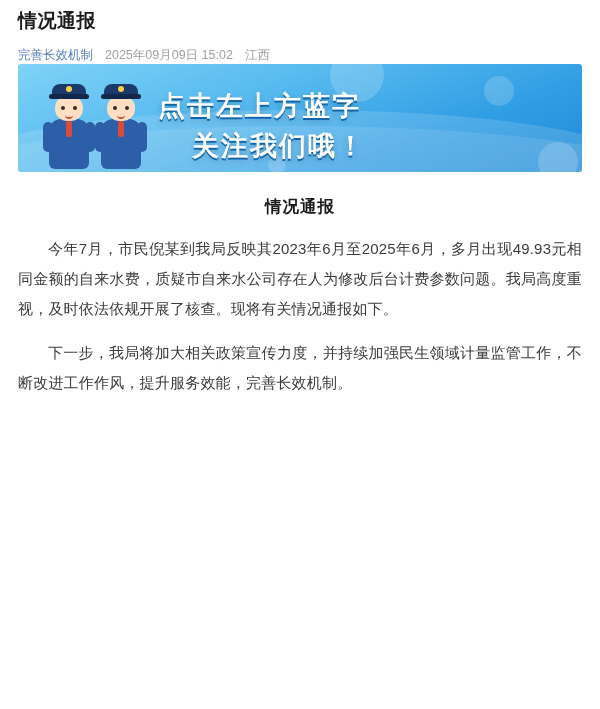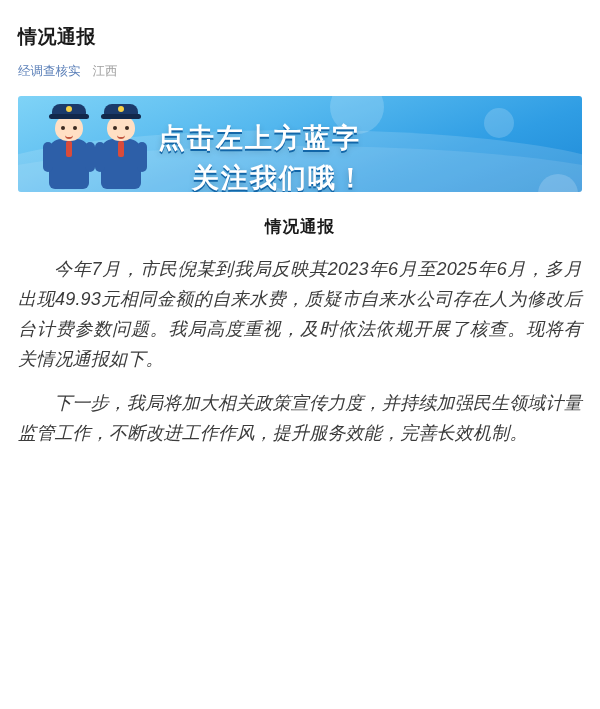--- a/index.html
+++ b/index.html
@@ -12,21 +12,21 @@
     background: #ffffff;
     font-family: "Liberation Sans", sans-serif;
     color: #333333;
     overflow: hidden;
   }
   .page {
     position: relative;
     width: 600px;
     height: 709px;
     box-sizing: border-box;
-    padding: 16px 18px;
+    padding: 0 18px;
   }
   .article-title {
     font-size: 19px;
     font-weight: bold;
     color: #1a1a1a;
     line-height: 26px;
     padding-top: 8px;
     letter-spacing: 0.5px;
   }
   .meta-row {
@@ -43,22 +43,22 @@
   .meta-date {
     color: #a0a0a0;
   }
   .meta-loc {
     color: #a0a0a0;
     font-family: Liberation Mono, monospace;
   }
   
   .banner {
     position: relative;
-    margin-top: 16px;
-    height: 96px;
+    margin-top: 0;
+    height: 108px;
     border-radius: 3px;
     overflow: hidden;
     background: linear-gradient(160deg, #7fd3f7 0%, #56b9ef 38%, #2f9de4 72%, #1f8ad6 100%);
   }
   .banner .wave {
     position: absolute;
     left: -10%;
     bottom: -28px;
     width: 120%;
     height: 90px;
@@ -207,39 +207,39 @@
     font-size: 16.5px;
     font-weight: bold;
     color: #1a1a1a;
     margin-top: 24px;
     letter-spacing: 1px;
   }
   .doc-body {
     margin-top: 16px;
   }
   .para {
-    font-size: 18px;
+    font-size: 15px;
     line-height: 30px;
     color: #3b3b3b;
     text-indent: 2em;
     text-align: justify;
     margin: 0 0 14px 0;
     letter-spacing: 0.2px;
-    font-style: italic;
   }
 </style>
 </head>
 <body>
 
 <div class="page">
 
   <div class="article-title">情况通报</div>
 
   <div class="meta-row">
-    <span class="meta-account">经调查核实</span>
+    <span class="meta-account">完善长效机制</span>
+    <span class="meta-date">2025年09月09日 15:02</span>
     <span class="meta-loc">江西</span>
   </div>
 
   <div class="banner">
     <div class="bubble b1"></div>
     <div class="bubble b2"></div>
     <div class="bubble b3"></div>
     <div class="bubble b4"></div>
     <div class="wave2"></div>
     <div class="wave"></div>

